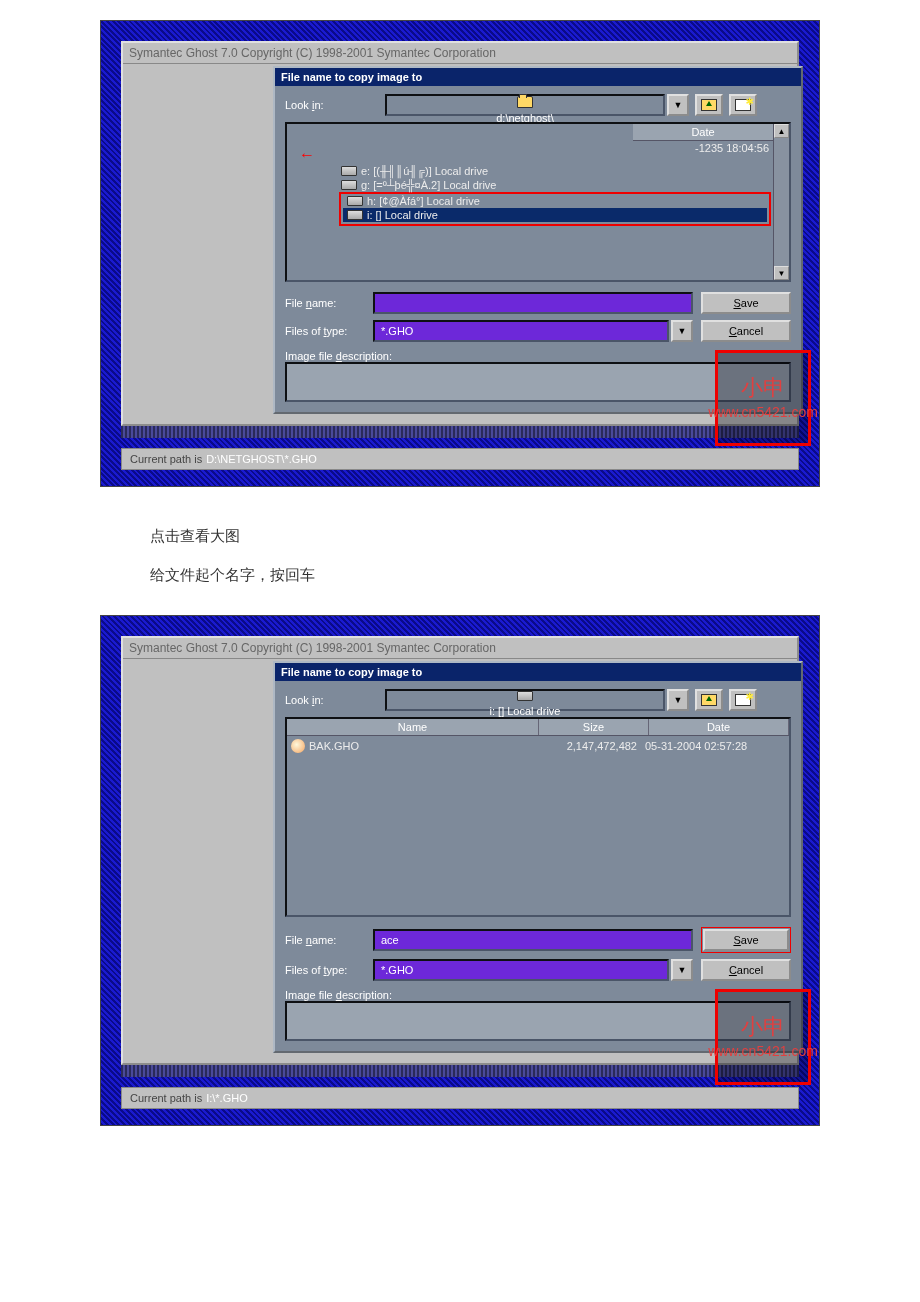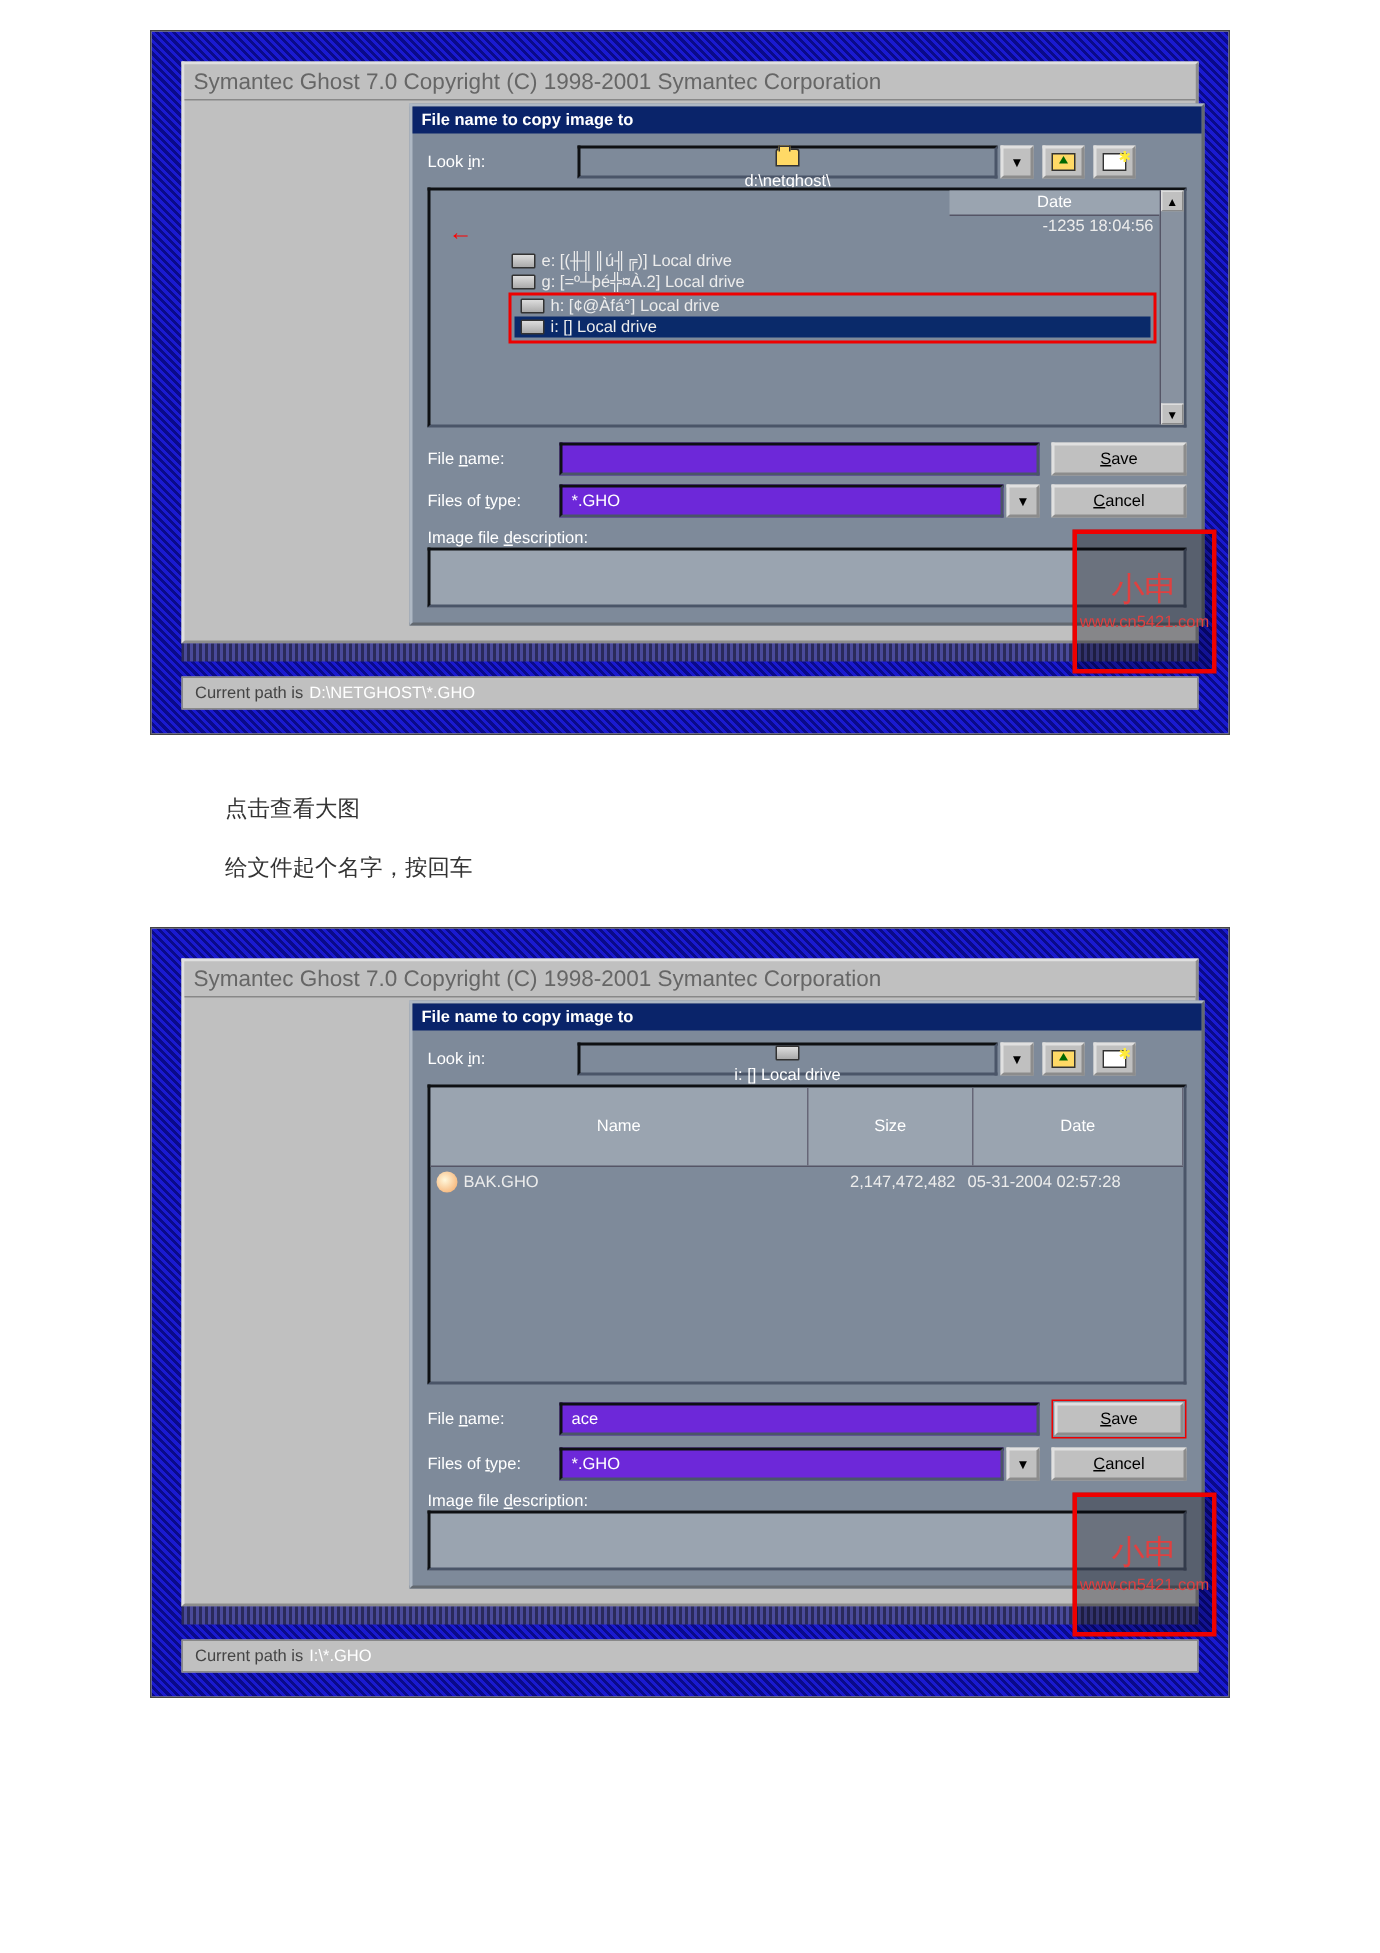--- a/index.html
+++ b/index.html
@@ -35,21 +35,21 @@
     }
     .inner-window {
       margin: 20px 20px 0 20px;
       background: #c0c0c0;
       border: 2px outset #e0e0e0;
     }
     .title-strip {
       background: #c0c0c0;
       color: #666;
       padding: 3px 6px;
-      font-size: 15px;
+      font-size: 12px;
       border-bottom: 1px solid #888;
     }
     .dialog {
       margin: 2px 10px 10px 150px;
       width: 530px;
       background: #7e8a9a;
       border: 2px outset #aeb8c4;
       color: #fff;
       position: relative;
     }
@@ -160,21 +160,21 @@
       position: relative;
       display: flex;
     }
     .file-list-wrap { flex: 1; overflow: hidden; }
     .file-hdr {
       display: flex;
       background: #9aa4b0;
       border-bottom: 1px solid #556;
     }
     .file-hdr > div {
-      padding: 20px 6px;
+      padding: 2px 6px;
       border-right: 1px solid #667;
       color: #fff;
       font-size: 11px;
     }
     .col-name { flex: 1; text-align: center; }
     .col-size { width: 110px; text-align: center; }
     .col-date { width: 140px; text-align: center; }
     .file-rows { padding: 2px 0; }
     .file-row {
       display: flex;
@@ -284,21 +284,21 @@
       background: rgba(0,0,10,0.3);
       display: flex;
       flex-direction: column;
       align-items: center;
       justify-content: center;
       color: #e04040;
       font-family: "KaiTi", serif;
       font-size: 22px;
       line-height: 1;
     }
-    .stamp .url { font-size: 11px; margin-top: 6px; color: #e04040; font-family: Arial; }
+    .stamp .url { font-size: 14px; margin-top: 6px; color: #e04040; font-family: Arial; }
     .gho-icon {
       width: 14px; height: 14px;
       background: radial-gradient(circle at 40% 40%, #fff8dc, #f4a460);
       border-radius: 50%;
       flex-shrink: 0;
     }
     .save-red-box { border: 1px solid #e00; padding: 1px; }
     .partial-hdr {
       position: absolute;
       top: 0; right: 16px;

